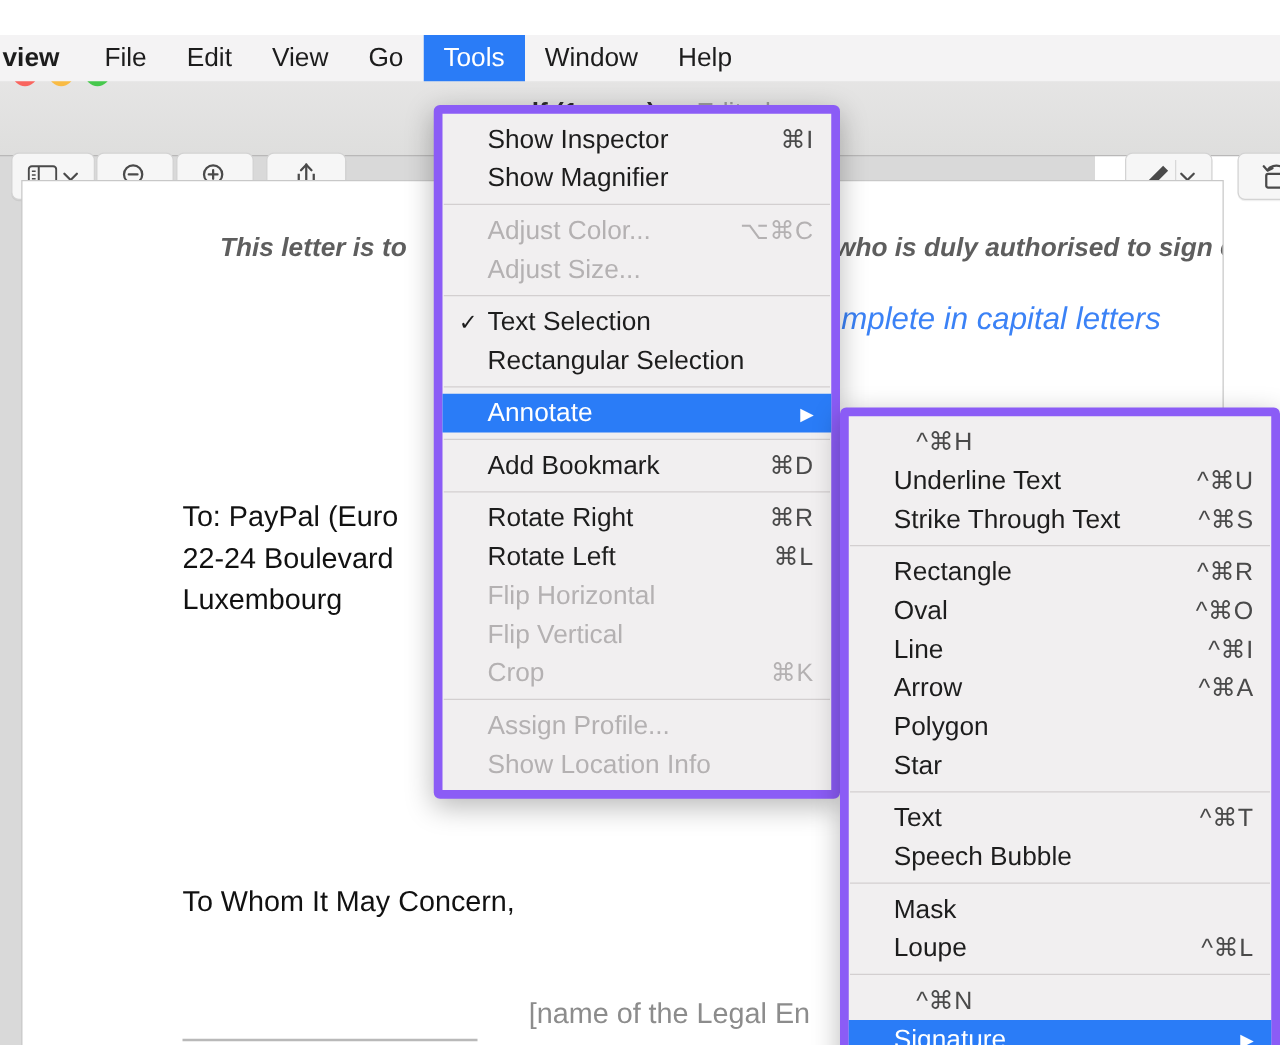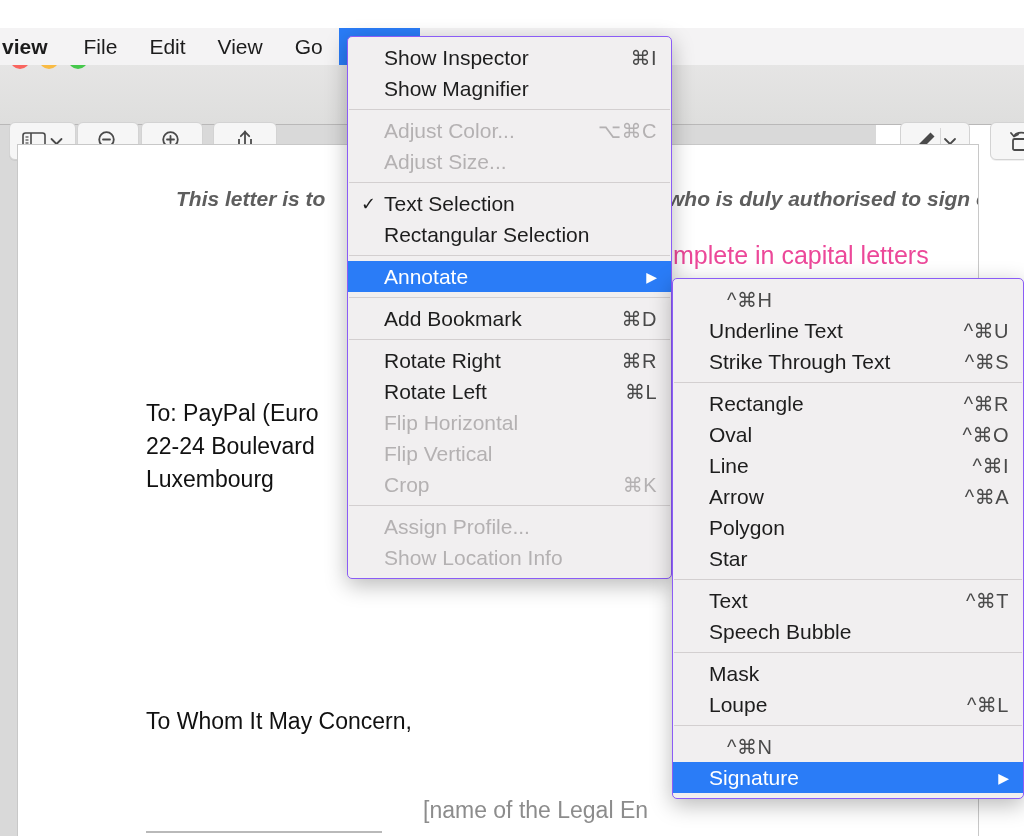--- a/index.html
+++ b/index.html
@@ -85,37 +85,38 @@
     width: 960px; height: 700px;
     background: #ffffff;
     box-shadow: 0 0 0 1px #c8c8c8;
     overflow: hidden;
   }
   .doc-line { position: absolute; white-space: nowrap; color: #161616; }
   .doc-italic-bold {
     font-style: italic; font-weight: bold; color: #5e5e5e; font-size: 21px;
   }
   .doc-italic-light {
-    color: #ec4899; font-size: 25px;
+    font-style: italic; color: #3b82f6; font-size: 25px;
   }
   .doc-body { font-size: 23px; color: #111111; }
   .doc-grey { color: #8c8c8c; font-size: 23px; margin-left: 28px; }
   .doc-rule {
     position: absolute; height: 2px; background: #b9b9b9;
   }
 
   
   .menu {
     position: absolute;
     background: #f1eff0;
-    border: 1px solid #8b5cf6;
+    border: 7px solid #8b5cf6;
     border-radius: 5px;
     box-shadow: 0 6px 22px rgba(0,0,0,0.28);
     padding: 5px 0;
     z-index: 60;
+    margin-top: 48px;
   }
   .menu-tools { left: 347px; top: 36px; width: 325px; }
   .menu-annotate { left: 672px; top: 278px; width: 352px; }
 
   .mi {
     position: relative;
     height: 31px;
     display: flex; align-items: center;
     padding: 0 14px 0 36px;
     font-size: 21px; color: #1d1d1d;

